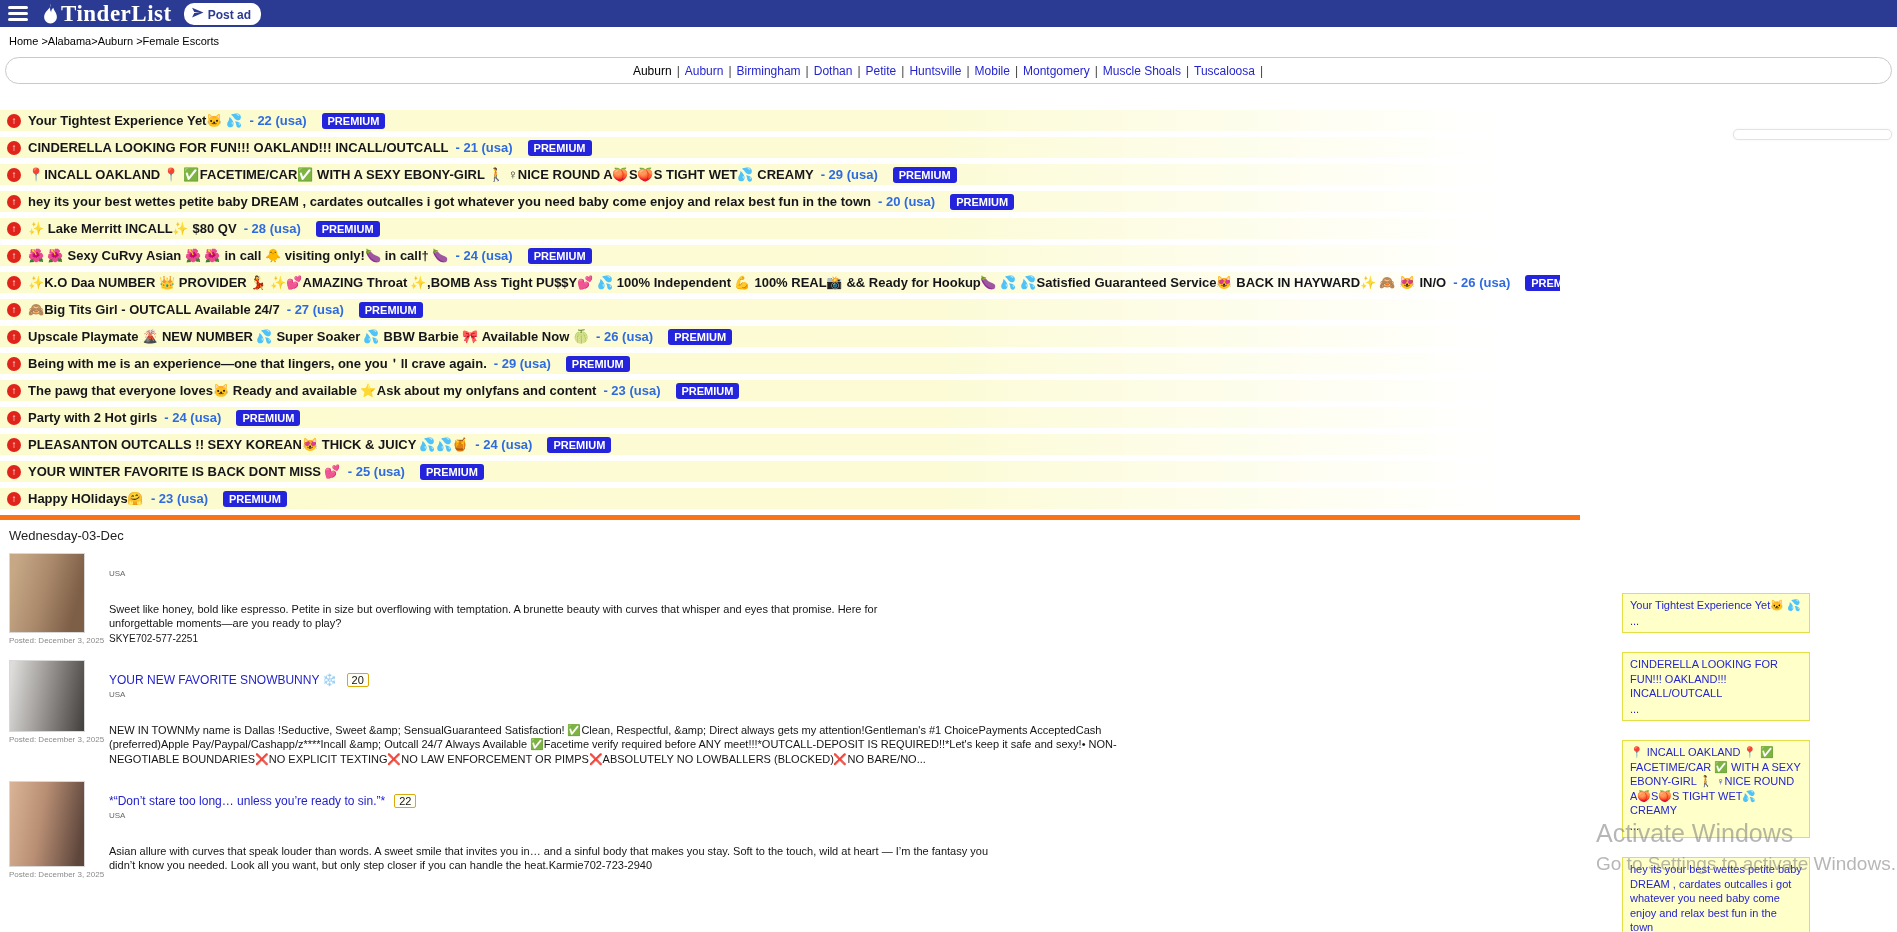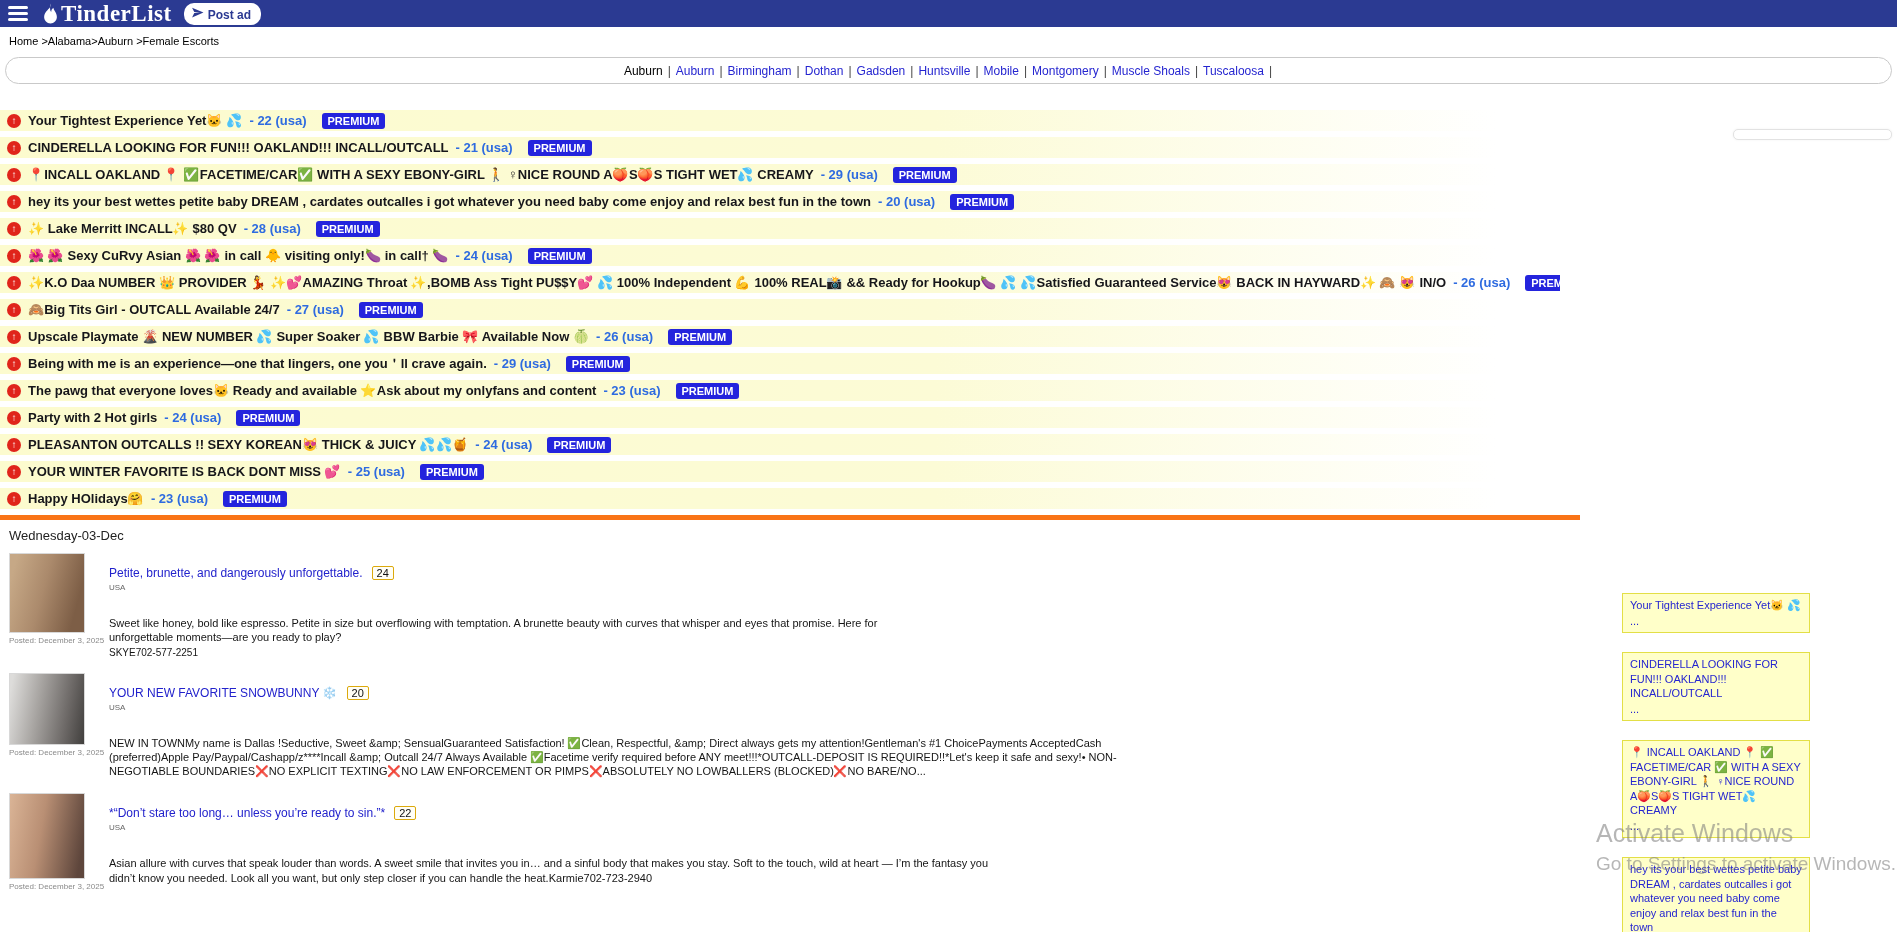--- a/index.html
+++ b/index.html
@@ -105,21 +105,21 @@
 
 <div class="citybox">
   <span class="cur">Auburn</span>
   <span class="sep">|</span>
   <a>Auburn</a>
   <span class="sep">|</span>
   <a>Birmingham</a>
   <span class="sep">|</span>
   <a>Dothan</a>
   <span class="sep">|</span>
-  <a>Gadsden</a>
+  <a>Petite</a>
   <span class="sep">|</span>
   <a>Huntsville</a>
   <span class="sep">|</span>
   <a>Mobile</a>
   <span class="sep">|</span>
   <a>Montgomery</a>
   <span class="sep">|</span>
   <a>Muscle Shoals</a>
   <span class="sep">|</span>
   <a>Tuscaloosa</a>
@@ -225,24 +225,20 @@
 </div>
 
 <div class="listings">
 
   <div class="listing">
     <div class="lphotocol">
       <div class="lphoto t1"></div>
       <div class="lposted">Posted: December 3, 2025</div>
     </div>
     <div class="lbody">
-      <div class="ltrow">
-        <a class="ltitle">Petite, brunette, and dangerously unforgettable.</a>
-        <span class="age">24</span>
-      </div>
       <div class="lcountry">USA</div>
       <div class="ldesc">Sweet like honey, bold like espresso. Petite in size but overflowing with temptation. A brunette beauty with curves that whisper and eyes that promise. Here for unforgettable moments—are you ready to play?</div>
       <div class="lphone">SKYE702-577-2251</div>
     </div>
   </div>
 
   <div class="listing">
     <div class="lphotocol">
       <div class="lphoto t2"></div>
       <div class="lposted">Posted: December 3, 2025</div>

